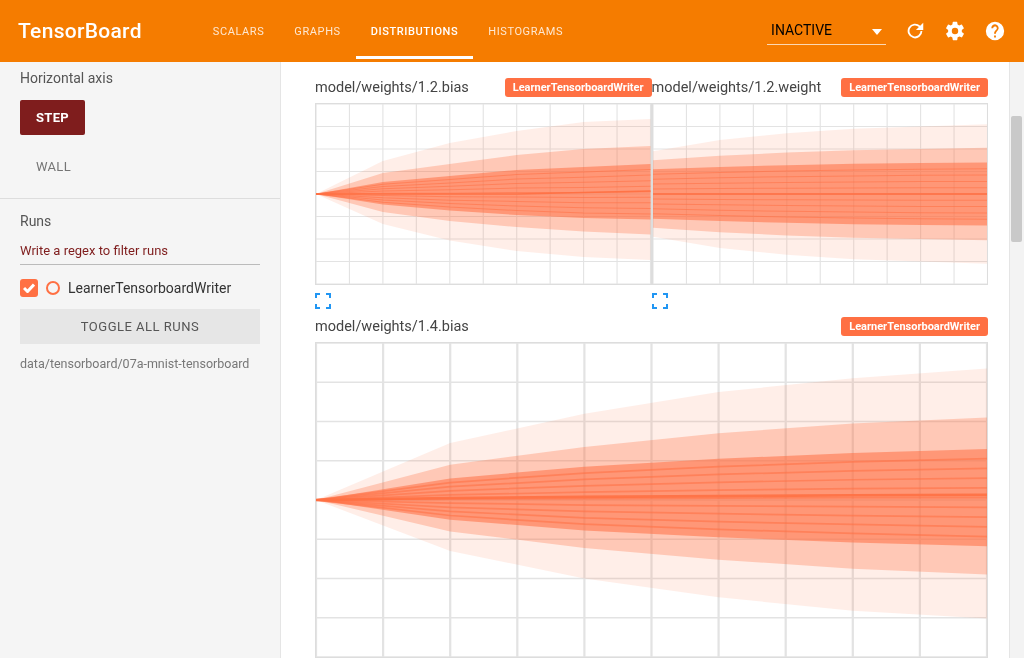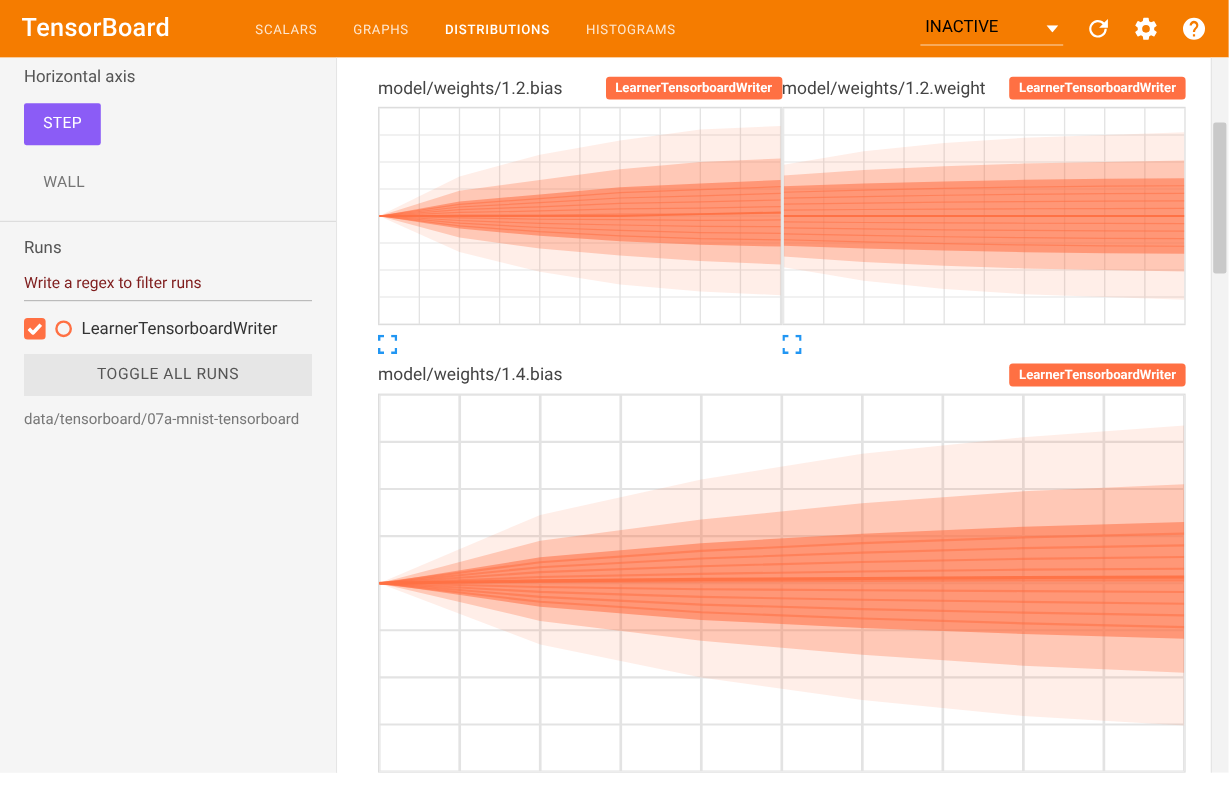--- a/index.html
+++ b/index.html
@@ -1,33 +1,33 @@
 <!DOCTYPE html>
 <html><head>
 <meta charset="utf-8">
 <style>
 * { margin: 0; padding: 0; box-sizing: border-box; font-family: Roboto, "Helvetica Neue", Arial, sans-serif; }
 html, body { width: 1024px; height: 658px; overflow: hidden; background: #fff; }
 
-.header { background: #f57c00; height: 48px; display: flex; align-items: center; padding: 4px 18px; color: #fff; }
+.header { background: #f57c00; height: 62px; display: flex; align-items: center; padding: 4px 18px; color: #fff; }
 .brand { font-size: 21px; font-weight: 500; letter-spacing: 0.3px; margin-right: 56px; }
 .tabs { display: flex; gap: 0; }
 .tab { font-size: 11px; letter-spacing: 0.6px; padding: 22px 15px 18px; color: rgba(255,255,255,0.82); cursor: pointer; border-bottom: 3px solid transparent; }
 .tab.active { color: #fff; border-bottom-color: #fff; font-weight: 500; }
 .header-right { margin-left: auto; display: flex; align-items: center; gap: 18px; }
 .inactive-dd { display: flex; align-items: center; gap: 40px; font-size: 14px; color: #000000; border-bottom: 1px solid rgba(255,255,255,0.7); padding: 4px 4px 6px; cursor: pointer; }
 .hicon { width: 22px; height: 22px; cursor: pointer; display:flex; align-items:center; justify-content:center; }
 .hicon svg { fill: #fff; }
 
 .body { display: flex; height: calc(100% - 62px); position: relative; }
 .sidebar { width: 281px; background: #f5f5f5; border-right: 1px solid #e5e5e5; padding: 8px 20px; color: #555; font-size: 14px; overflow:hidden; }
 .section-label { color: #555; margin-bottom: 14px; }
 .pillrow { display: flex; gap: 4px; margin-bottom: 14px; flex-wrap: wrap; }
 .pill { padding: 10px 16px; font-size: 13px; color: #757575; background: transparent; border: none; cursor: pointer; border-radius: 2px; letter-spacing: 0.3px; }
-.pill.active { background: #8b5cf6; color: #fff; }
+.pill.active { background: #7f1d1d; color: #fff; font-weight: bold; }
 .divider { height: 1px; background: #ddd; margin: 14px -20px; }
 .filter-label { color: #7f1d1d; font-size: 13px; margin-bottom: 6px; }
 .filter-underline { height:1px; background:#bbb; margin-bottom:14px; }
 .run-row { display:flex; align-items:center; gap:8px; margin-bottom: 12px; color:#333; font-size:14px; }
 .run-row .chk { width:18px; height:18px; background:#ff7043; border-radius:3px; display:flex; align-items:center; justify-content:center; cursor:pointer; }
 .run-row .chk svg { stroke:#fff; stroke-width:3; fill:none; }
 .run-row .ring { width:14px; height:14px; border:2px solid #ff7043; border-radius:50%; }
 .toggle-all { width:100%; background:#e6e6e6; border:none; padding:10px; font-size:13px; color:#555; letter-spacing:0.5px; cursor:pointer; margin-bottom:12px; }
 .datapath { font-size:12.5px; color:#777; line-height:1.35; }
 

